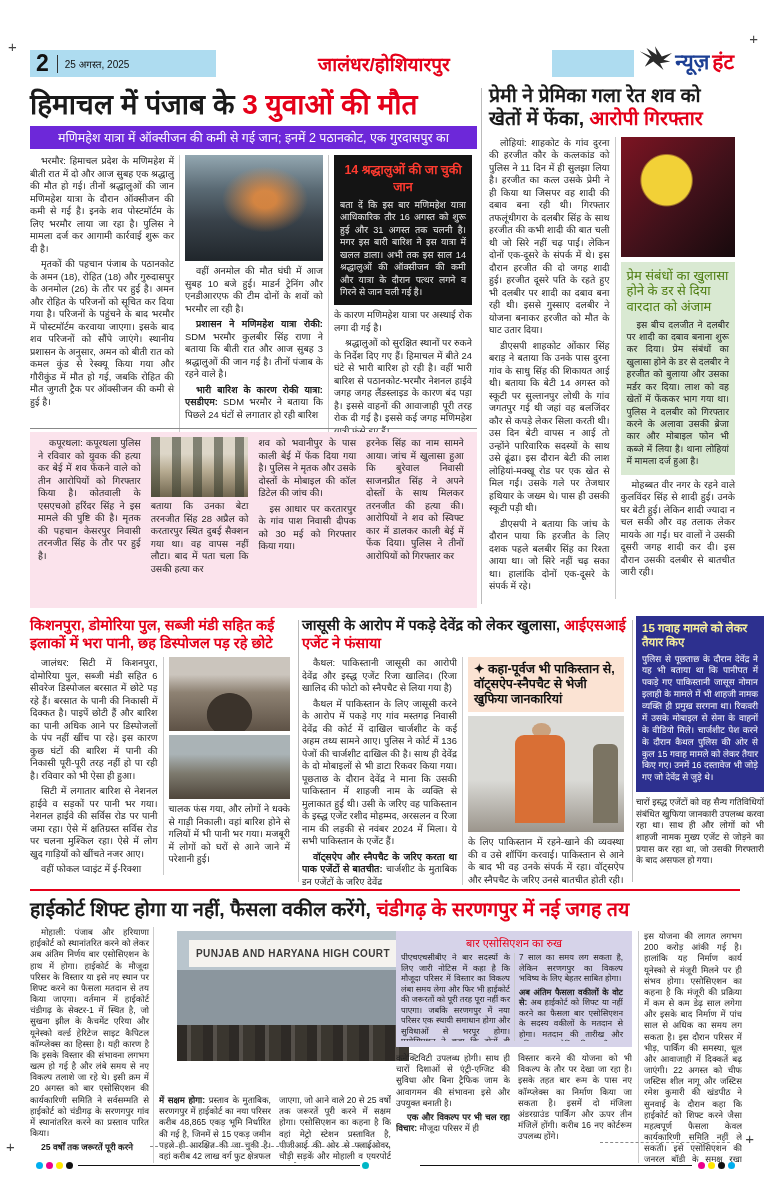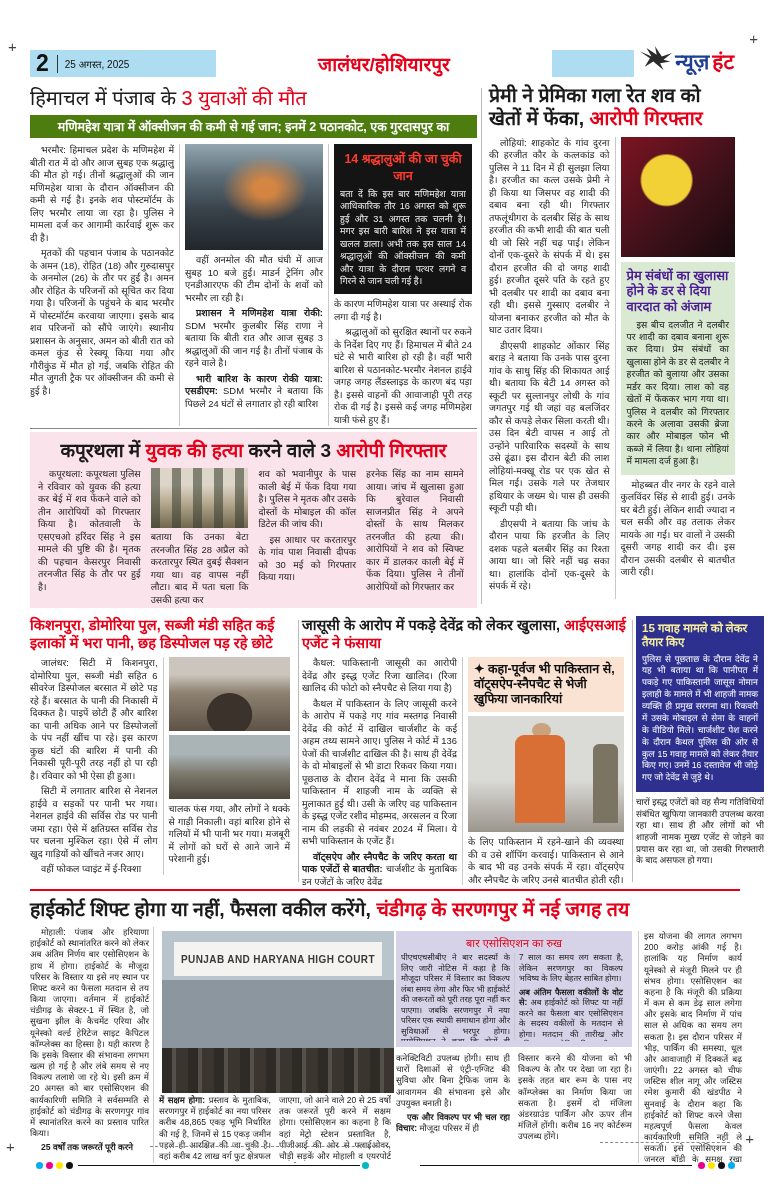--- a/index.html
+++ b/index.html
@@ -18,40 +18,40 @@
   .p{font-size:9.4px;line-height:1.33;text-align:justify;text-indent:11px;margin-bottom:3px;color:#222}
   .dl{font-weight:400}
   .b{font-weight:700}
   .red{color:#e50019}
   .cols{display:flex}
   .col{overflow:hidden}
   .col+.col{border-left:1px solid #c9c9c9;}
   .ph{position:relative;overflow:hidden}
   
   #st-hm{position:absolute;left:30px;top:84px;width:447px}
-  #hm-head{font-size:20px;font-weight:400;white-space:nowrap}
-  #hm-sub{margin-top:4px;background:#4d7c0f;color:#fff;font-size:12.5px;font-weight:700;text-align:center;padding:3px 2px}
+  #hm-head{font-size:28px;font-weight:700;white-space:nowrap}
+  #hm-sub{margin-top:4px;background:#6d28d9;color:#fff;font-size:12.5px;font-weight:400;text-align:center;padding:3px 2px}
   #hm-cols{margin-top:6px;height:282px}
   #hm-cols .col{width:149px;padding:0 5px}
   .blackbox{background:#141414;color:#eee;padding:6px 6px 7px;margin-bottom:4px}
   .blackbox .bt{color:#ff3b30;font-size:12.5px;font-weight:700;text-align:center;margin-bottom:4px}
   .blackbox .bb{font-size:9.2px;line-height:1.35;text-align:justify}
   .ph-crowd{width:100%;height:106px;margin-bottom:4px;background:
     radial-gradient(ellipse at 58% 42%, rgba(235,140,60,.85) 0 10%, rgba(235,140,60,0) 38%),
     linear-gradient(180deg,#93a7b1 0%,#5a6a74 32%,#39424a 62%,#20262b 100%)}
   
   #st-pr{position:absolute;left:489px;top:84px;width:251px}
   #pr-head{font-size:19.5px;font-weight:700;line-height:1.2}
   #pr-cols{margin-top:6px;height:462px}
   #pr-cols .col{width:125.5px;padding:0 5px}
   .ph-premi{width:100%;height:120px;margin-bottom:5px;background:
     radial-gradient(circle at 40% 36%, #f2d137 0 24%, rgba(0,0,0,0) 26%),
     linear-gradient(135deg,#7c1422 0%,#40111a 55%,#170a0d 100%)}
   .greenbox{background:#d9e9d2;padding:6px 6px 7px;margin-bottom:4px}
-  .greenbox .gt{font-size:13px;font-weight:700;color:#4c1d95;line-height:1.2;margin-bottom:4px}
+  .greenbox .gt{font-size:13px;font-weight:400;color:#4d7c0f;line-height:1.2;margin-bottom:4px}
   .greenbox .gb{font-size:9.2px;line-height:1.35;text-align:justify;color:#222;text-indent:10px}
   
   #st-kp{position:absolute;left:30px;top:432px;width:447px;height:176px;background:#fbe3ec;padding:5px 8px 6px}
   #kp-head{font-size:19px;font-weight:700;text-align:center;margin-bottom:5px}
   #kp-cols{height:136px}
   #kp-cols .col{width:107.7px;padding:0 5px}
   #kp-cols .col+.col{border-left:none}
   .ph-police{width:100%;height:60px;margin-bottom:3px;background:
     repeating-linear-gradient(90deg, rgba(52,58,44,.55) 0 9px, rgba(0,0,0,0) 9px 21px),
     linear-gradient(180deg,#ddd6c8 0 28%,#b5a98f 58%,#70664f 100%)}
@@ -81,21 +81,21 @@
   .bluebox .bt{color:#f7ef9e;font-size:11.5px;font-weight:700;line-height:1.2;margin-bottom:4px}
   .bluebox .bb{font-size:8.8px;line-height:1.35;text-align:justify}
   #gavah-after{margin-top:5px;height:86px;overflow:hidden}
   #gavah-after .p{font-size:8.8px}
   
   #rule-red{position:absolute;left:30px;top:889px;width:710px;height:2px;background:#e50019}
   #st-hc{position:absolute;left:30px;top:895px;width:712px;height:268px}
   #hc-head{font-size:19.5px;font-weight:700;white-space:nowrap}
   #hc-c1{position:absolute;left:0;top:32px;width:124px;height:236px;overflow:hidden;padding-right:4px;border-right:1px solid #ccc}
   #hc-c1 .p,#hc-i1 .p,#hc-i2 .p,#hc-u1 .p,#hc-u2 .p,#hc-c5 .p{font-size:8.6px;line-height:1.3}
-  .ph-court{position:absolute;left:132px;top:36px;width:232px;height:162px;background:linear-gradient(180deg,#b9c5cd 0 30%,#8b969e 30% 74%,#6a6157 74%)}
+  .ph-court{position:absolute;left:147px;top:36px;width:232px;height:130px;background:linear-gradient(180deg,#b9c5cd 0 30%,#8b969e 30% 74%,#6a6157 74%)}
   .ph-court .sign{position:absolute;top:7%;left:5%;right:5%;height:21%;background:#f5f3ef;color:#3a3a3a;font-size:10px;font-weight:700;display:flex;align-items:center;justify-content:center;letter-spacing:.4px;white-space:nowrap}
   .ph-court .crowd{position:absolute;bottom:0;height:28%;width:100%;background:repeating-linear-gradient(90deg,#2e2a26 0 10px,#55504a 10px 14px,#3a362f 14px 26px)}
   #hc-i1{position:absolute;left:129px;top:200px;width:112px;height:68px;overflow:hidden}
   #hc-i2{position:absolute;left:249px;top:200px;width:112px;height:68px;overflow:hidden}
   #hc-pb{position:absolute;left:366px;top:36px;width:236px;height:116px;background:#d6d3e9;padding:4px 5px}
   #hc-pb .h{color:#e50019;font-size:11px;font-weight:400;text-align:center;margin-bottom:3px}
   #hc-pb .cols{height:88px}
   #hc-pb .col{width:113px;padding:0 4px}
   #hc-pb .p{font-size:8.2px;line-height:1.28}
   #hc-u1{position:absolute;left:366px;top:158px;width:114px;height:110px;overflow:hidden}
@@ -181,23 +181,20 @@
         <div class="gb">इस बीच दलजीत ने दलबीर पर शादी का दबाव बनाना शुरू कर दिया। प्रेम संबंधों का खुलासा होने के डर से दलबीर ने हरजीत को बुलाया और उसका मर्डर कर दिया। लाश को वह खेतों में फेंककर भाग गया था। पुलिस ने दलबीर को गिरफ्तार करने के अलावा उसकी ब्रेजा कार और मोबाइल फोन भी कब्जे में लिया है। थाना लोहियां में मामला दर्ज हुआ है।</div>
       </div>
       <p class="p">मोहब्बत वीर नगर के रहने वाले कुलविंदर सिंह से शादी हुई। उनके घर बेटी हुई। लेकिन शादी ज्यादा न चल सकी और वह तलाक लेकर मायके आ गई। घर वालों ने उसकी दूसरी जगह शादी कर दी। इस दौरान उसकी दलबीर से बातचीत जारी रही।</p>
     </div>
   </div>
 </div>
 
 <div class="hrule" style="left:30px;top:428px;width:447px;background:#888"></div>
 
 <div id="st-kp">
-  <div id="kp-head">
-    <span>कपूरथला में </span><span class="red">युवक की हत्या </span><span>करने वाले 3 </span><span class="red">आरोपी गिरफ्तार</span>
-  </div>
   <div id="kp-cols" class="cols">
     <div class="col" style="padding-left:0">
       <p class="p"><span class="dl">कपूरथला:</span><span> कपूरथला पुलिस ने रविवार को युवक की हत्या कर बेई में शव फेंकने वाले को तीन आरोपियों को गिरफ्तार किया है। कोतवाली के एसएचओ हरिंदर सिंह ने इस मामले की पुष्टि की है। मृतक की पहचान केसरपुर निवासी तरनजीत सिंह के तौर पर हुई है।</span></p>
     </div>
     <div class="col">
       <div class="ph ph-police"></div>
       <p class="p" style="text-indent:0">बताया कि उनका बेटा तरनजीत सिंह 28 अप्रैल को करतारपुर स्थित दुबई सैक्शन गया था। वह वापस नहीं लौटा। बाद में पता चला कि उसकी हत्या कर</p>
     </div>
     <div class="col">
       <p class="p" style="text-indent:0">शव को भवानीपुर के पास काली बेई में फेंक दिया गया है। पुलिस ने मृतक और उसके दोस्तों के मोबाइल की कॉल डिटेल की जांच की।</p>

